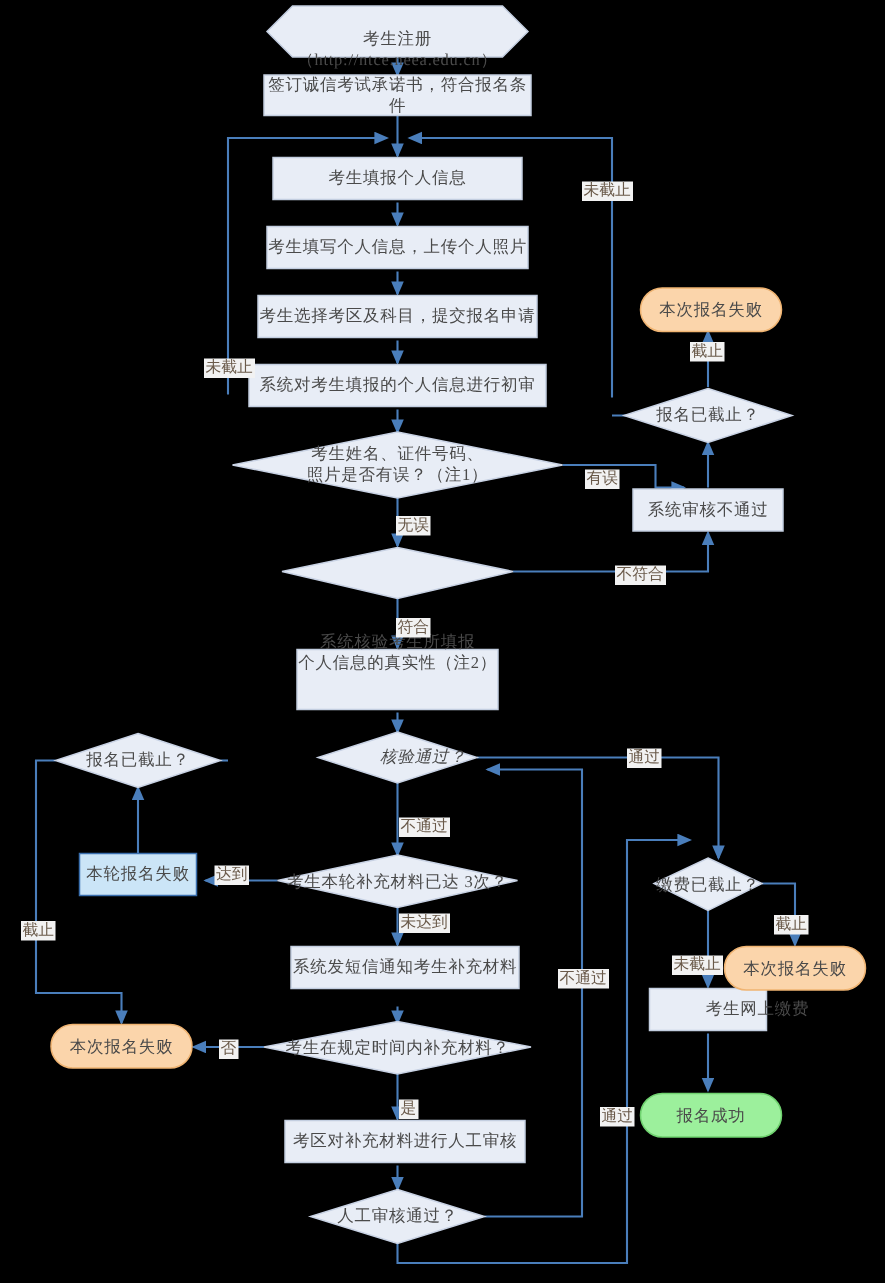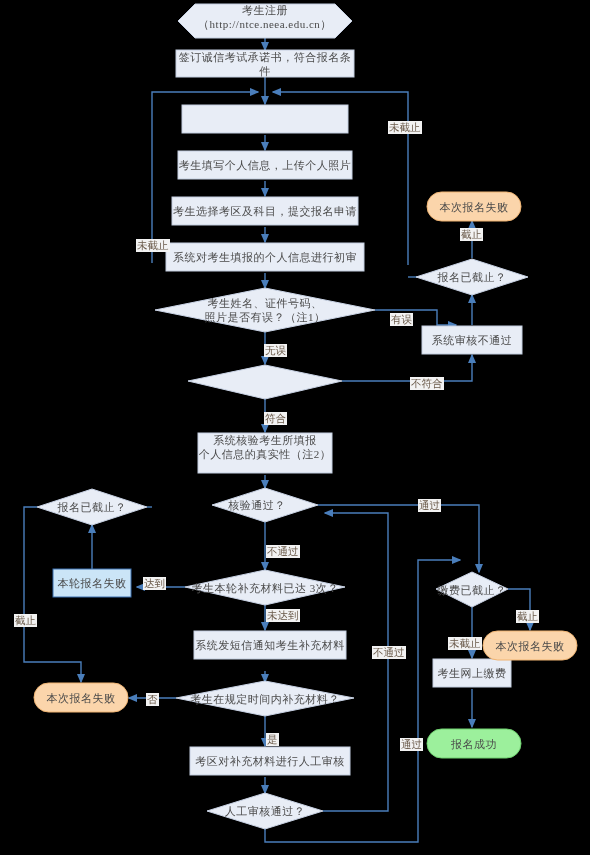--- a/index.html
+++ b/index.html
@@ -150,45 +150,46 @@
     <polygon points="265,681 354,698 265,716 176,698" fill="#e8edf6" stroke="#c8d2e4"></polygon>
     <polygon points="265,793 323,811 265,829 207,811" fill="#e8edf6" stroke="#c8d2e4"></polygon>
     <polygon points="472,572 508,589 472,607 436,589" fill="#e8edf6" stroke="#c8d2e4"></polygon>
 
     <rect x="427" y="192" width="94" height="29" rx="14.5" ry="14.5" fill="#fbd5ab" stroke="#f0b472"></rect>
     <rect x="34" y="683" width="94" height="29" rx="14.5" ry="14.5" fill="#fbd5ab" stroke="#f0b472"></rect>
     <rect x="483" y="631" width="94" height="29" rx="14.5" ry="14.5" fill="#fbd5ab" stroke="#f0b472"></rect>
     <rect x="427" y="729" width="94" height="29" rx="14.5" ry="14.5" fill="#9cf09c" stroke="#6fd26f"></rect>
   </svg>
 
-  <div class="node-label" style="left:178px;top:0;width:174px;height:34px;">考生注册
+  <div class="node-label" style="left:178px;top:16px;width:174px;height:34px;">考生注册
 （http://ntce.neea.edu.cn）</div>
   <div class="node-label" style="left:176px;top:50px;width:178px;height:27px;">签订诚信考试承诺书，符合报名条件</div>
+  <div class="node-label" style="left:182px;top:105px;width:166px;height:28px;">考生填报个人信息</div>
   <div class="node-label" style="left:178px;top:151px;width:174px;height:28px;">考生填写个人信息，上传个人照片</div>
   <div class="node-label" style="left:172px;top:197px;width:186px;height:28px;">考生选择考区及科目，提交报名申请</div>
   <div class="node-label" style="left:166px;top:243px;width:198px;height:28px;">系统对考生填报的个人信息进行初审</div>
   <div class="node-label" style="left:155px;top:288px;width:220px;height:44px;">考生姓名、证件号码、
 照片是否有误？（注1）</div>
-  <div class="node-label" style="left:198px;top:433px;width:134px;height:28px;">系统核验考生所填报
+  <div class="node-label" style="left:198px;top:421px;width:134px;height:28px;">系统核验考生所填报
 个人信息的真实性（注2）</div>
-  <div class="node-label" style="left:204px;top:488px;width:106px;height:34px;">核验通过？</div>
+  <div class="node-label" style="left:229px;top:488px;width:106px;height:34px;font-style:italic;">核验通过？</div>
   <div class="node-label" style="left:422px;top:326px;width:100px;height:28px;">系统审核不通过</div>
   <div class="node-label" style="left:416px;top:259px;width:112px;height:36px;">报名已截止？</div>
   <div class="node-label" style="left:427px;top:192px;width:94px;height:29px;">本次报名失败</div>
   <div class="node-label" style="left:37px;top:489px;width:110px;height:36px;">报名已截止？</div>
   <div class="node-label" style="left:53px;top:569px;width:78px;height:28px;">本轮报名失败</div>
   <div class="node-label" style="left:34px;top:683px;width:94px;height:29px;">本次报名失败</div>
   <div class="node-label" style="left:185px;top:570px;width:160px;height:35px;">考生本轮补充材料已达 3次？</div>
   <div class="node-label" style="left:194px;top:631px;width:152px;height:28px;">系统发短信通知考生补充材料</div>
   <div class="node-label" style="left:190px;top:747px;width:160px;height:28px;">考区对补充材料进行人工审核</div>
   <div class="node-label" style="left:176px;top:681px;width:178px;height:35px;">考生在规定时间内补充材料？</div>
   <div class="node-label" style="left:207px;top:793px;width:116px;height:36px;">人工审核通过？</div>
   <div class="node-label" style="left:421px;top:572px;width:102px;height:35px;">缴费已截止？</div>
   <div class="node-label" style="left:483px;top:631px;width:94px;height:29px;">本次报名失败</div>
-  <div class="node-label" style="left:433px;top:659px;width:78px;height:28px;">考生网上缴费</div>
+  <div class="node-label" style="left:433px;top:659px;width:78px;height:28px;padding-left:33px;">考生网上缴费</div>
   <div class="node-label" style="left:427px;top:729px;width:94px;height:29px;">报名成功</div>
 
   <div id="edge-labels">
       <div class="edge-label" style="left: 136px; top: 239px;">未截止</div>
       <div class="edge-label" style="left: 388px; top: 121px;">未截止</div>
       <div class="edge-label" style="left: 460px; top: 228px;">截止</div>
       <div class="edge-label" style="left: 390px; top: 313px;">有误</div>
       <div class="edge-label" style="left: 264px; top: 344px;">无误</div>
       <div class="edge-label" style="left: 410px; top: 377px;">不符合</div>
       <div class="edge-label" style="left: 264px; top: 412px;">符合</div>

